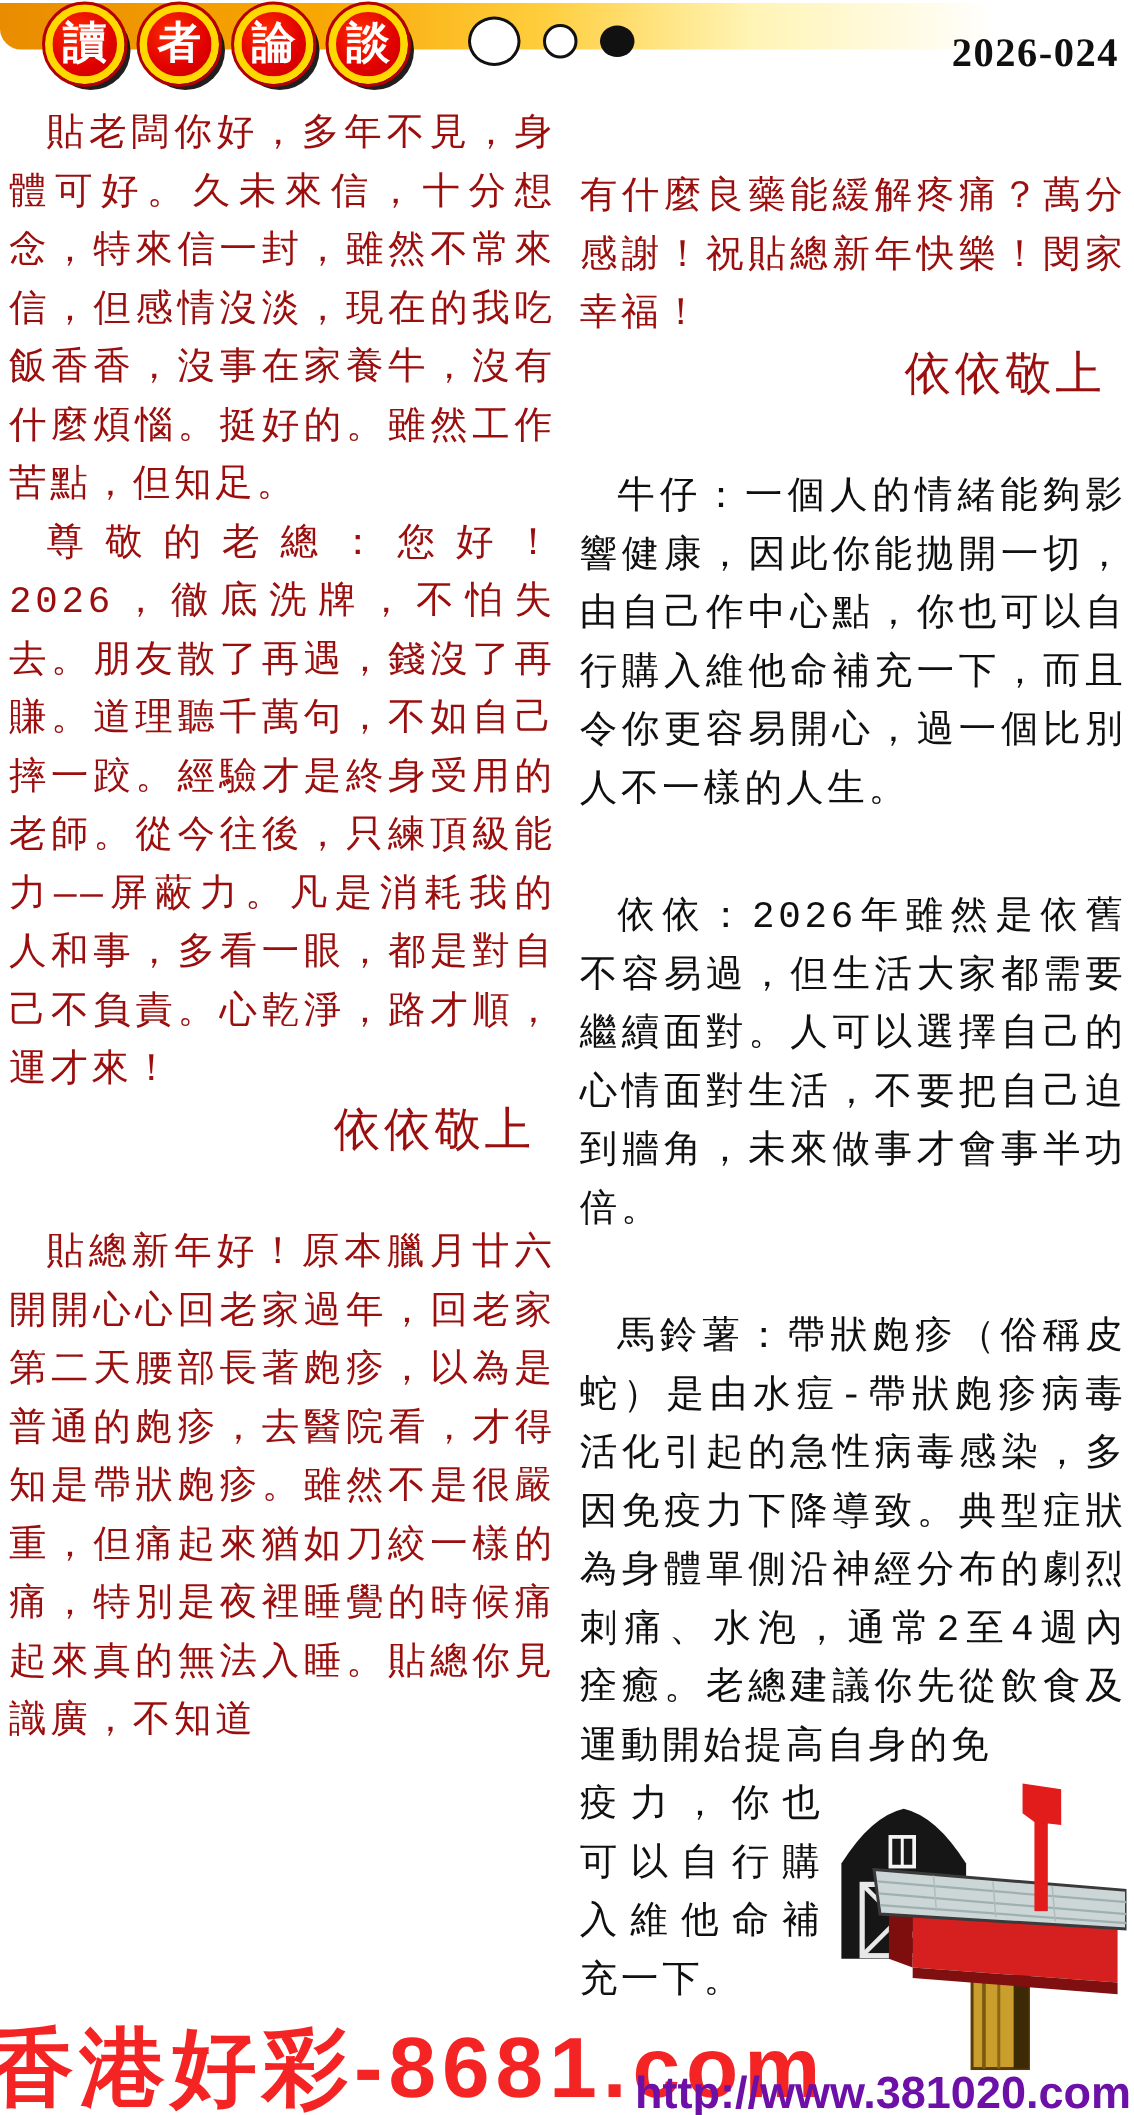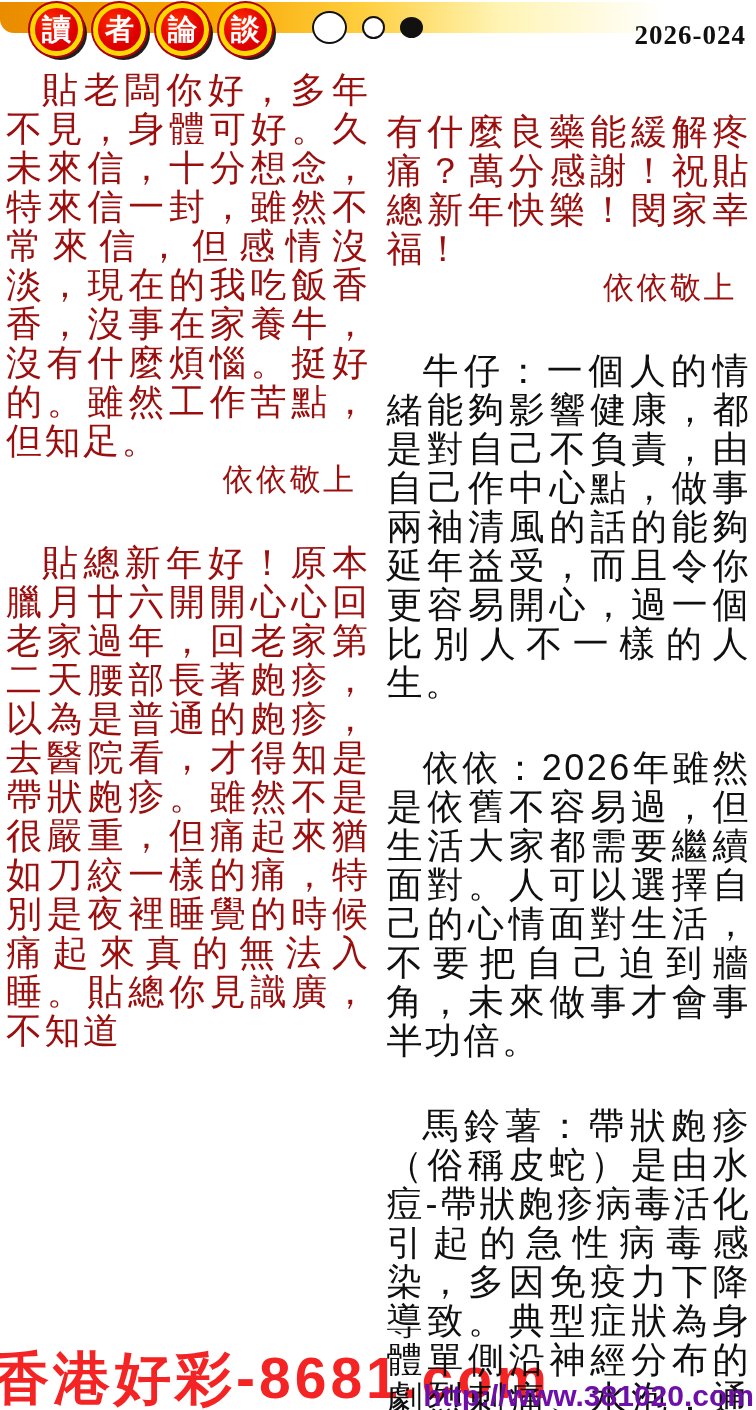--- a/index.html
+++ b/index.html
@@ -19,22 +19,22 @@
   .logo-circle span{color:#fff;font-size:29px;font-weight:bold;line-height:1;}
   .dots{position:absolute;top:0;left:312px;height:54px;display:flex;align-items:center;gap:15px;}
   .dot-big{width:31px;height:29px;border:2px solid #111;border-radius:50%;background:#fff;}
   .dot-small{width:19px;height:19px;border:2px solid #111;border-radius:50%;background:#fff;}
   .dot-filled{width:23px;height:21px;background:#111;border-radius:50%;}
   .issue{position:absolute;top:20px;right:10px;font-family:"Liberation Serif",serif;
         font-weight:bold;font-size:27px;color:#101010;letter-spacing:1px;}
   
   .content{display:flex;gap:16px;padding:12px 5px 0 6px;}
   .col{flex:1;min-width:0;}
-  .para{margin:0;font-size:36px;line-height:39px;letter-spacing:2.5px;
-        text-align:justify;text-indent:1em;}
+  .para{margin:0;font-size:25px;line-height:39px;letter-spacing:2.5px;
+        text-align:justify;text-indent:1em;font-family:Liberation Mono, monospace;}
   .noindent{text-indent:0;margin-top:42px;}
   .red{color:#9a0e0e;}
   .black{color:#101010;}
   .sig{margin:0 0 44px;font-size:31px;line-height:39px;letter-spacing:2.5px;
        text-align:right;padding-right:14px;}
   .reply{margin:0 0 46px;}
   .tight{margin:0;}
   .wrap{margin:0;}
   .mailbox{float:right;width:198px;height:198px;margin:0 0 0 4px;}
   
@@ -70,28 +70,29 @@
       <span class="dot-small"></span>
       <span class="dot-filled"></span>
     </div>
     <div class="issue">2026-024</div>
   </div>
 
   <div class="content">
 
     <div class="col">
       <p class="para red">貼老闆你好，多年不見，身體可好。久未來信，十分想念，特來信一封，雖然不常來信，但感情沒淡，現在的我吃飯香香，沒事在家養牛，沒有什麼煩惱。挺好的。雖然工作苦點，但知足。</p>
+      <p class="para red">尊敬的老總：您好！2026，徹底洗牌，不怕失去。朋友散了再遇，錢沒了再賺。道理聽千萬句，不如自己摔一跤。經驗才是終身受用的老師。從今往後，只練頂級能力——屏蔽力。凡是消耗我的人和事，多看一眼，都是對自己不負責。心乾淨，路才順，運才來！</p>
       <p class="sig red">依依敬上</p>
       <p class="para red">貼總新年好！原本臘月廿六開開心心回老家過年，回老家第二天腰部長著皰疹，以為是普通的皰疹，去醫院看，才得知是帶狀皰疹。雖然不是很嚴重，但痛起來猶如刀絞一樣的痛，特別是夜裡睡覺的時候痛起來真的無法入睡。貼總你見識廣，不知道</p>
     </div>
 
     <div class="col">
       <p class="para red noindent">有什麼良藥能緩解疼痛？萬分感謝！祝貼總新年快樂！閔家幸福！</p>
       <p class="sig red">依依敬上</p>
-      <p class="para black reply">牛仔：一個人的情緒能夠影響健康，都是對自己不負責，由自己作中心點，做事兩袖清風的話的能夠延年益受，而且令你更容易開心，過一個比別人不一樣的人生。</p>
+      <p class="para black reply">牛仔：一個人的情緒能夠影響健康，因此你能拋開一切，由自己作中心點，你也可以自行購入維他命補充一下，而且令你更容易開心，過一個比別人不一樣的人生。</p>
       <p class="para black reply">依依：2026年雖然是依舊不容易過，但生活大家都需要繼續面對。人可以選擇自己的心情面對生活，不要把自己迫到牆角，未來做事才會事半功倍。</p>
       <p class="para black tight">馬鈴薯：帶狀皰疹（俗稱皮蛇）是由水痘-帶狀皰疹病毒活化引起的急性病毒感染，多因免疫力下降導致。典型症狀為身體單側沿神經分布的劇烈刺痛、水泡，通常2至4週內痊癒。老總建議你先從飲食及運動開始提高自身的免</p>
       <div class="wrap">
 
         <svg class="mailbox" viewBox="0 0 200 198" aria-hidden="true">
 
           <path d="M8,122 L8,58 Q28,26 50,21 Q72,26 92,58 L92,122 Z" fill="#161616"></path>
           <rect x="41" y="40" width="16" height="20" fill="none" stroke="#f4f4f4" stroke-width="2.5"></rect>
           <line x1="49" y1="40" x2="49" y2="60" stroke="#f4f4f4" stroke-width="2"></line>
           <rect x="22" y="72" width="48" height="48" fill="none" stroke="#e8e8e8" stroke-width="3.5"></rect>

